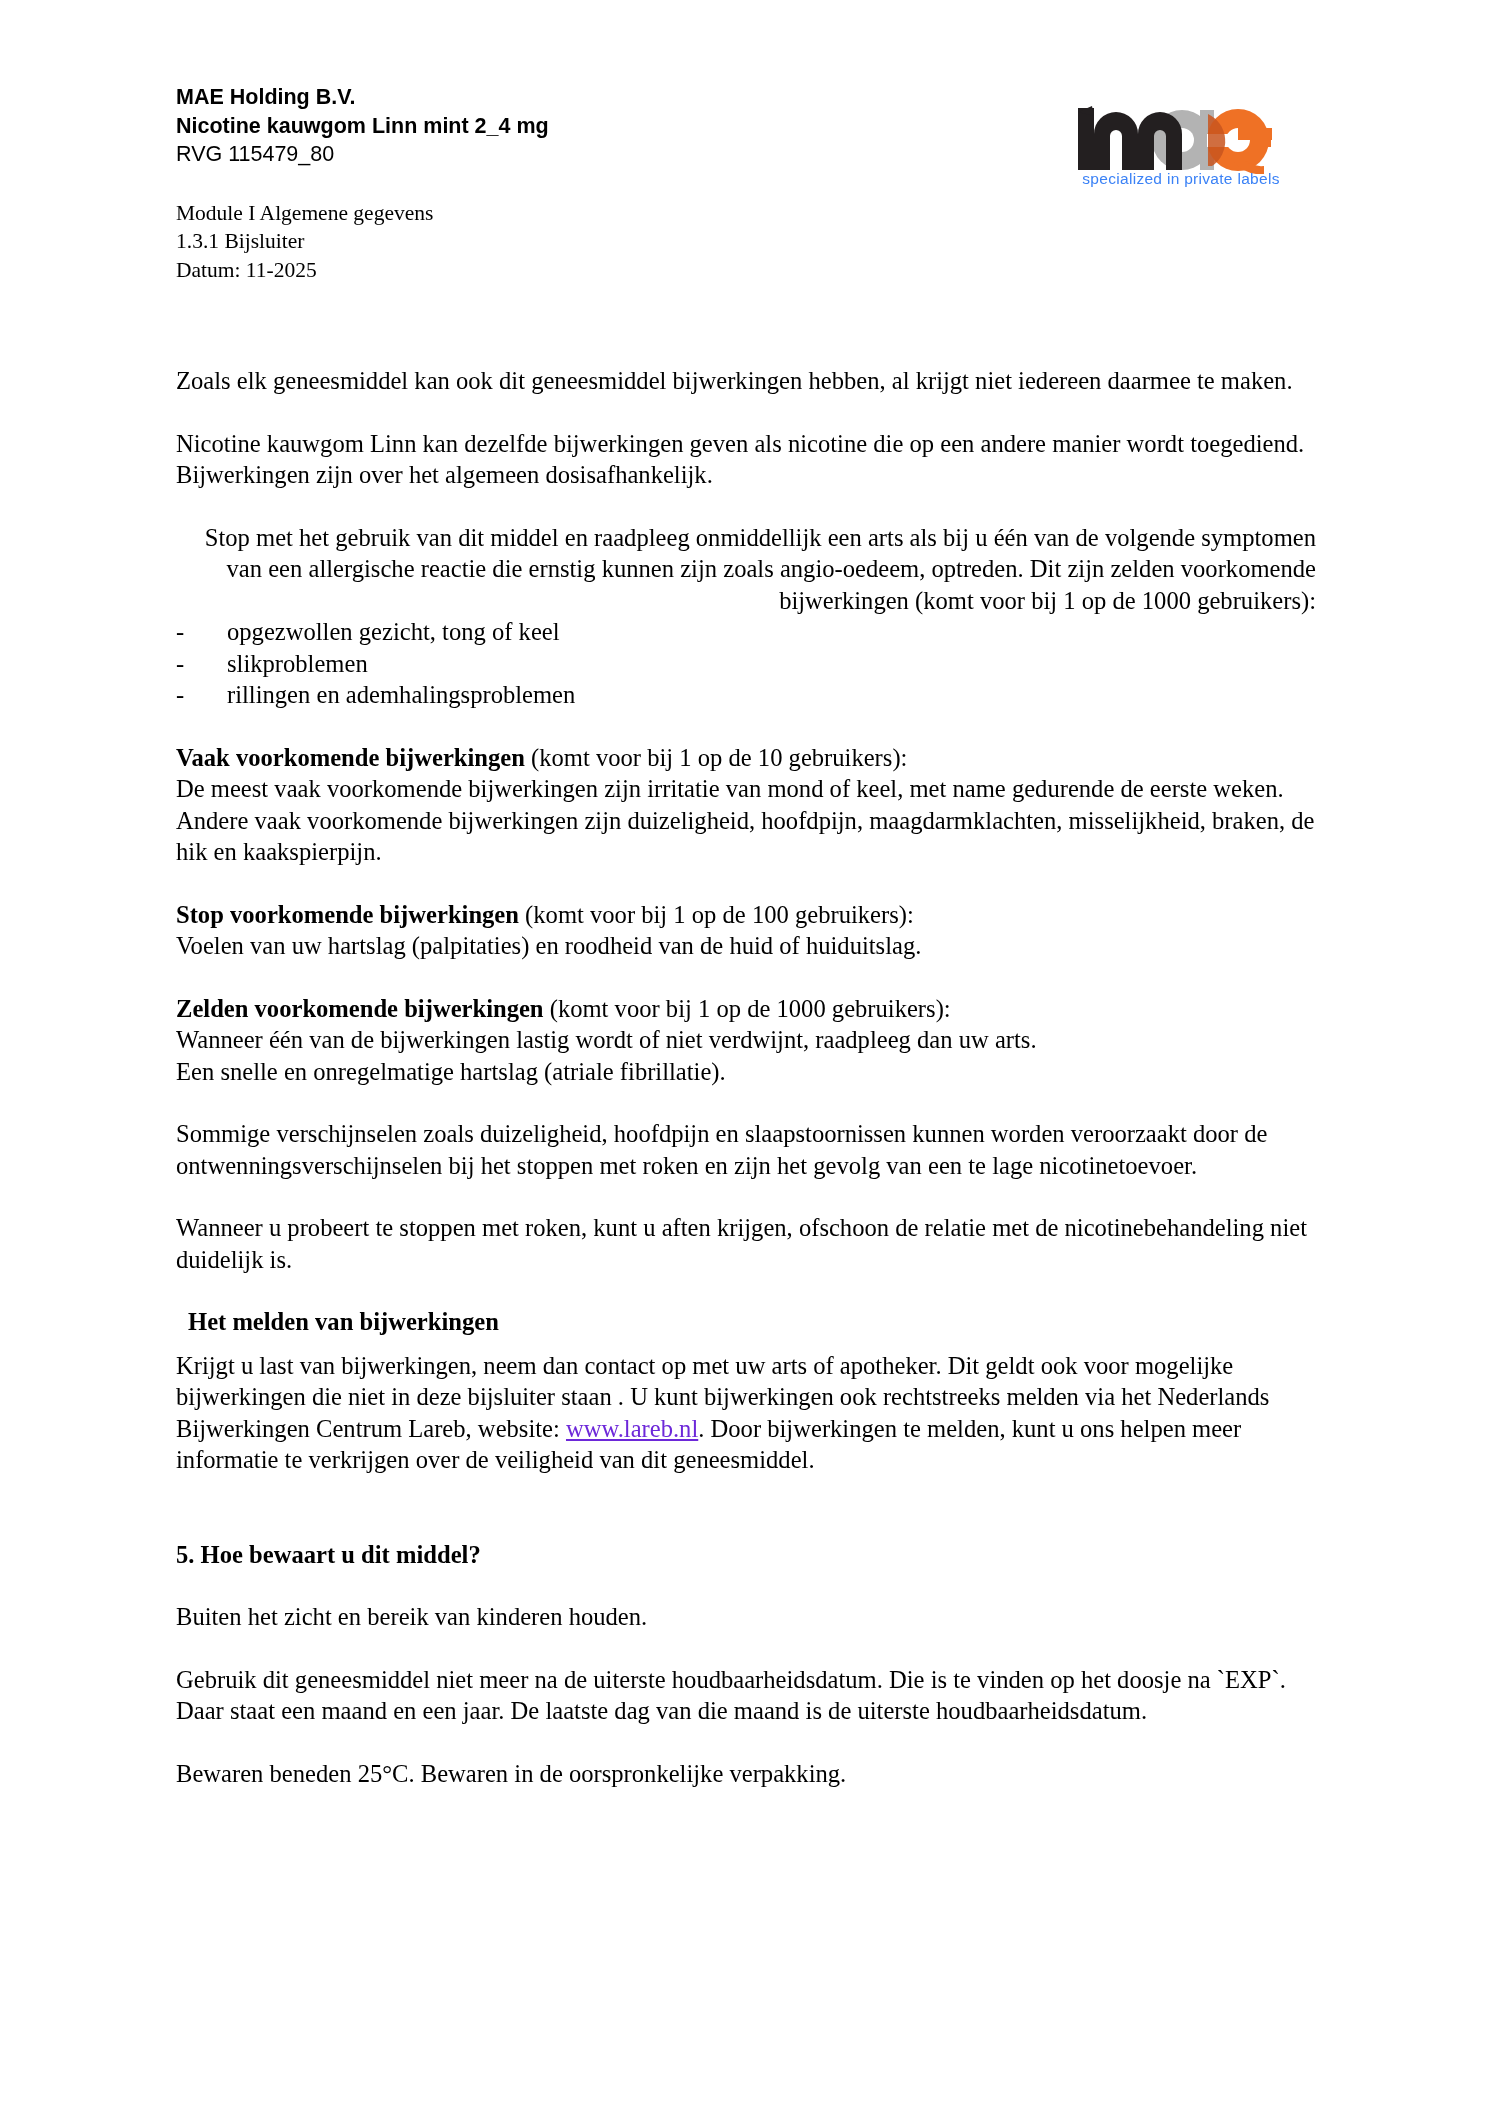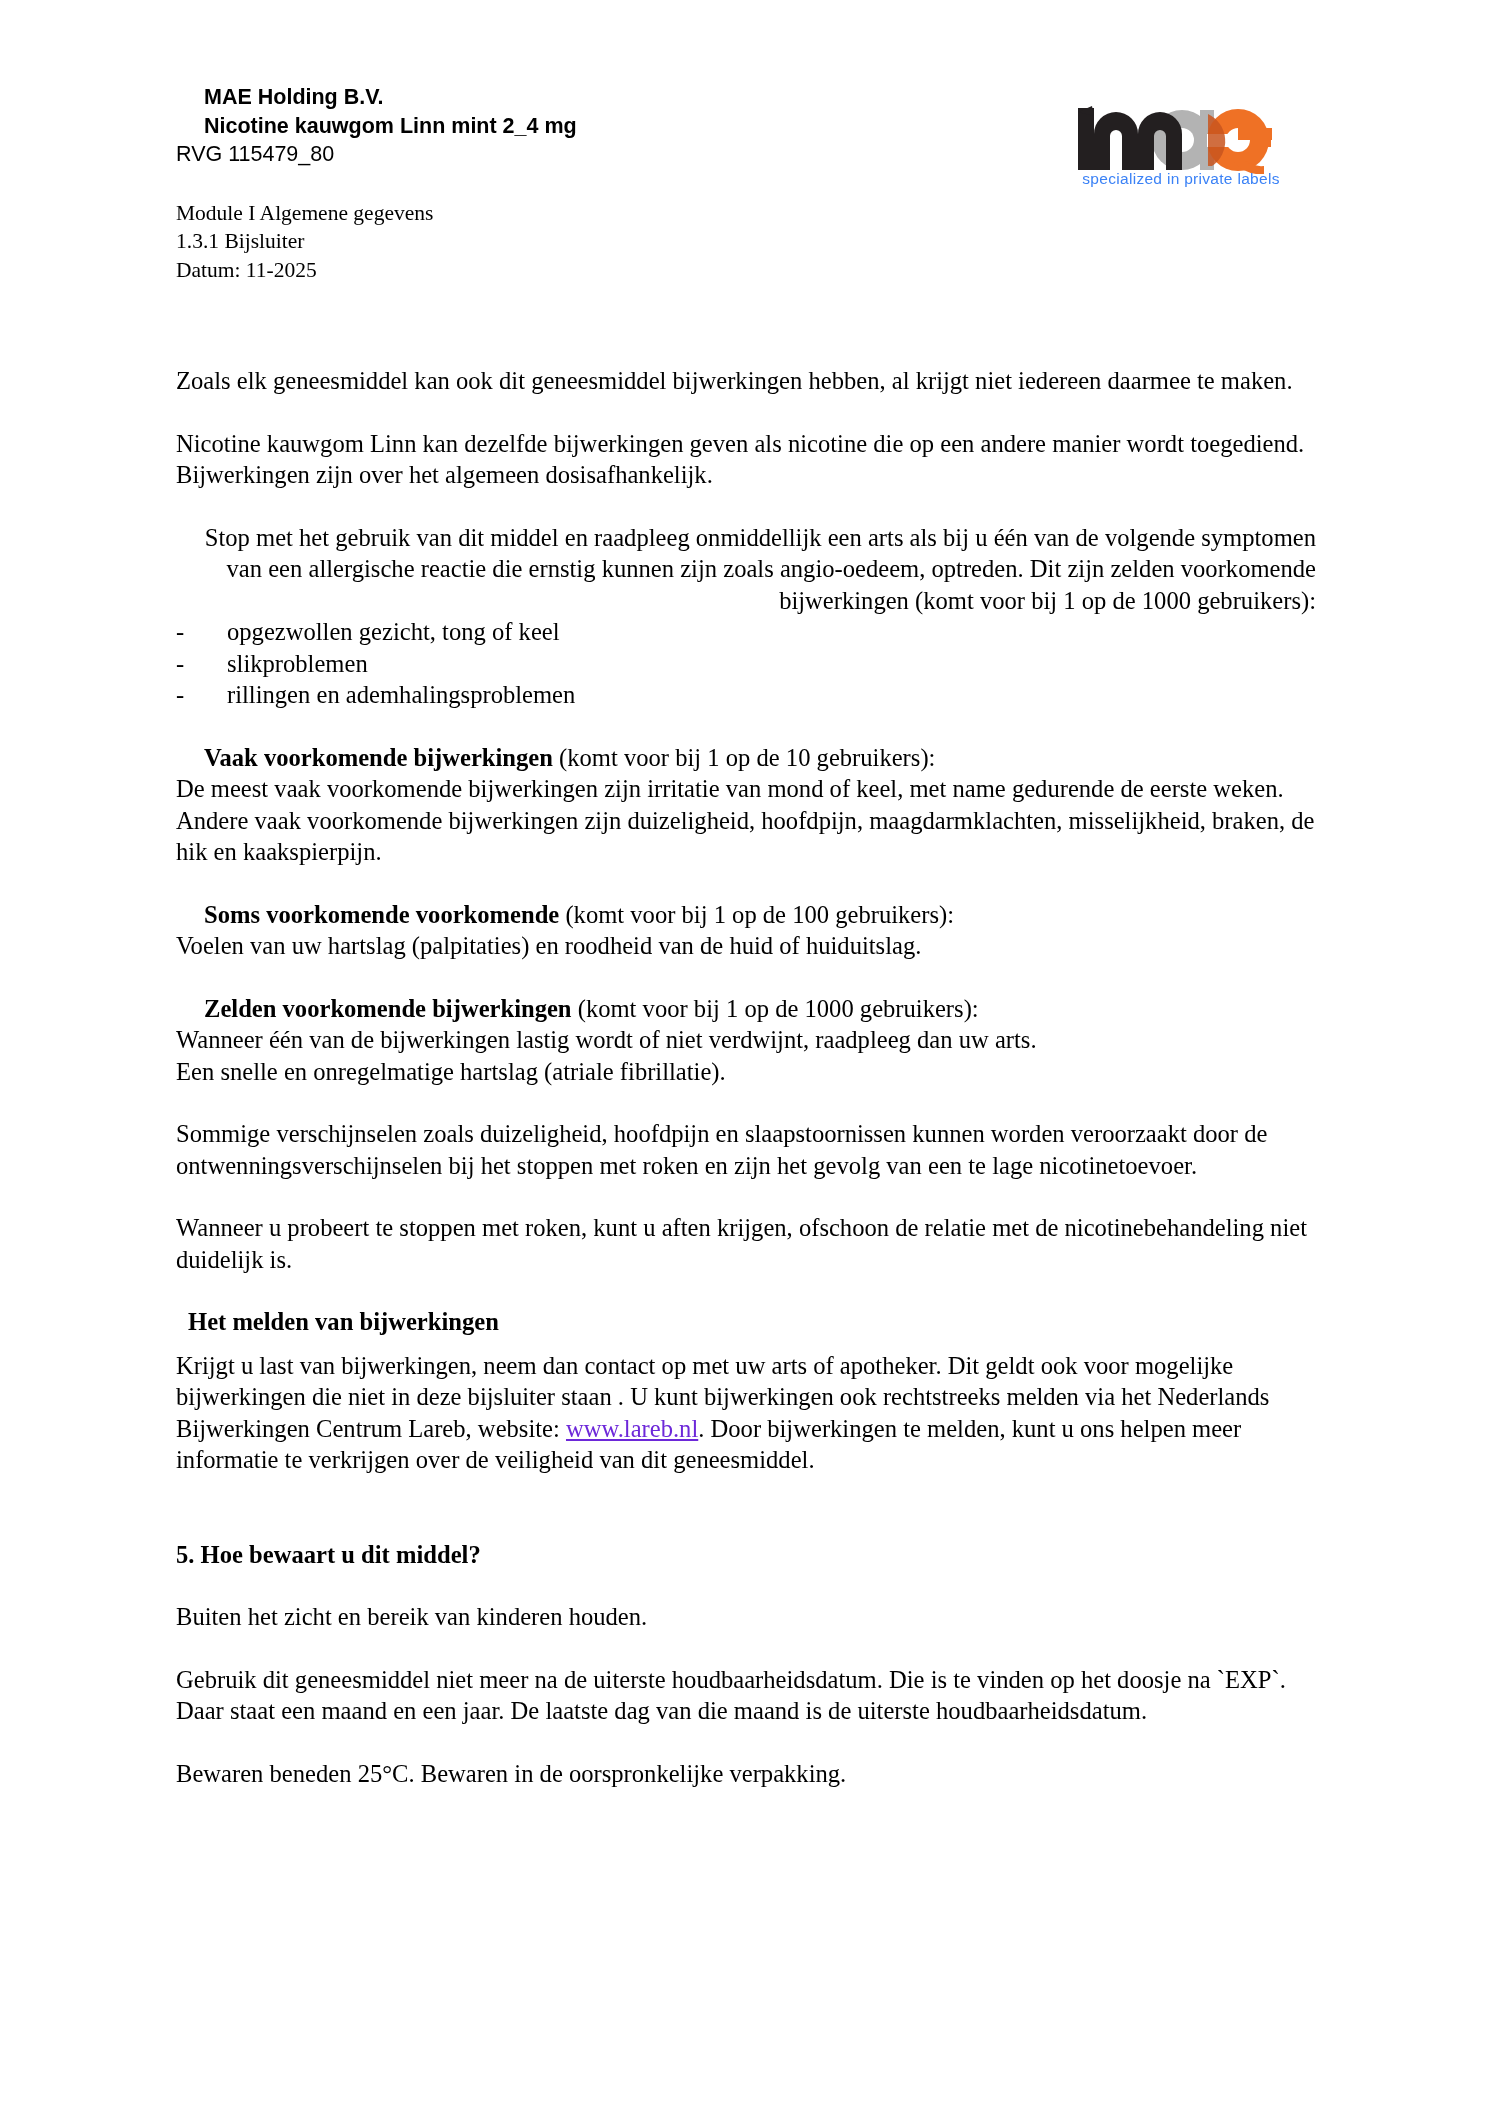--- a/index.html
+++ b/index.html
@@ -108,21 +108,20 @@
     position: relative;
     padding-left: 51px;
   }
   .bullet-list li .dash {
     position: absolute;
     left: 0;
     top: 0;
   }
   .bold {
     font-weight: bold;
-    margin-left: 28px;
   }
   .section-head {
     font-weight: bold;
     margin: 12px;
   }
   .link {
     color: #6d28d9;
     text-decoration: underline;
   }
   h2.section5 {
@@ -218,21 +217,21 @@
 
     <div class="para">
       <div>
         <span class="bold">Vaak voorkomende bijwerkingen</span><span> (komt voor bij 1 op de 10 gebruikers):</span>
       </div>
       <div>De meest vaak voorkomende bijwerkingen zijn irritatie van mond of keel, met name gedurende de eerste weken. Andere vaak voorkomende bijwerkingen zijn duizeligheid, hoofdpijn, maagdarmklachten, misselijkheid, braken, de hik en kaakspierpijn.</div>
     </div>
 
     <div class="para">
       <div>
-        <span class="bold">Soms voorkomende voorkomende</span><span> (komt voor bij 1 op de 100 gebruikers):</span>
+        <span class="bold">Stop voorkomende bijwerkingen</span><span> (komt voor bij 1 op de 100 gebruikers):</span>
       </div>
       <div>Voelen van uw hartslag (palpitaties) en roodheid van de huid of huiduitslag.</div>
     </div>
 
     <div class="para">
       <div>
         <span class="bold">Zelden voorkomende bijwerkingen</span><span> (komt voor bij 1 op de 1000 gebruikers):</span>
       </div>
       <div>Wanneer één van de bijwerkingen lastig wordt of niet verdwijnt, raadpleeg dan uw arts.</div>
       <div>Een snelle en onregelmatige hartslag (atriale fibrillatie).</div>

